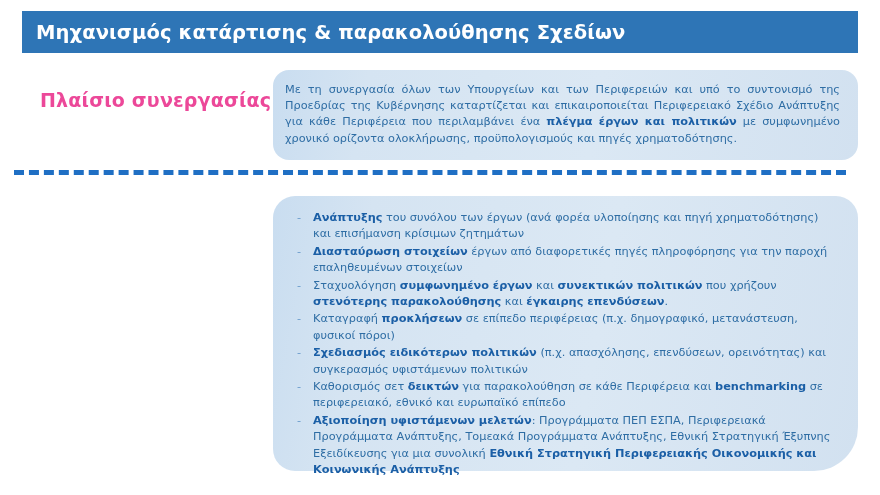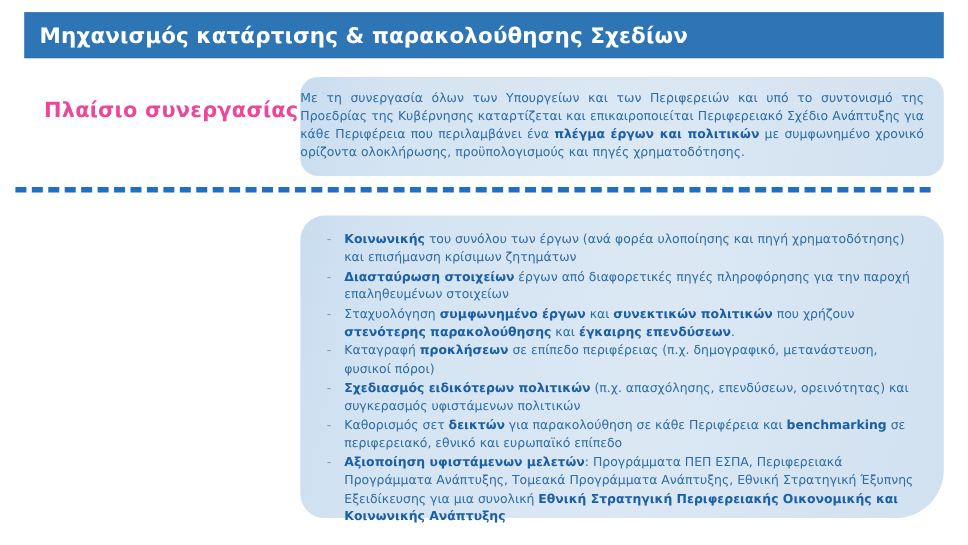--- a/index.html
+++ b/index.html
@@ -66,21 +66,21 @@
     background: linear-gradient(100deg, #c9ddf0 0%, #d5e4f2 16%, #dbe8f4 55%, #d2e1f0 100%);
     box-sizing: border-box;
   }
 
   #box-framework {
     left: 273px;
     top: 70px;
     width: 585px;
     height: 90px;
     border-radius: 16px 16px 16px 16px;
-    padding: 12px 18px 10px 0;
+    padding: 12px 18px 10px 12px;
   }
 
   #box-methodology {
     left: 273px;
     top: 196px;
     width: 585px;
     height: 275px;
     border-radius: 22px 22px 44px 22px;
     padding: 14px 20px 12px 14px;
   }
@@ -149,21 +149,21 @@
     <p class="para">Με τη συνεργασία όλων των Υπουργείων και των Περιφερειών και υπό το συντονισμό της Προεδρίας της Κυβέρνησης καταρτίζεται και επικαιροποιείται  Περιφερειακό Σχέδιο Ανάπτυξης για κάθε Περιφέρεια που περιλαμβάνει ένα <b>πλέγμα έργων και πολιτικών</b> με συμφωνημένο χρονικό ορίζοντα ολοκλήρωσης, προϋπολογισμούς και πηγές χρηματοδότησης.</p>
   </div>
 
   <div class="divider"></div>
 
 
   <div class="content-box" id="box-methodology">
     <ul class="bullets" id="methodology-bullets">
         <li class="bullet">
           <span class="dash">-</span>
-          <span class="body"><b>Κοινωνικής</b> του συνόλου των έργων (ανά φορέα υλοποίησης και πηγή χρηματοδότησης)  και επισήμανση κρίσιμων ζητημάτων</span>
+          <span class="body"><b>Ανάπτυξης</b> του συνόλου των έργων (ανά φορέα υλοποίησης και πηγή χρηματοδότησης)  και επισήμανση κρίσιμων ζητημάτων</span>
         </li>
         <li class="bullet">
           <span class="dash">-</span>
           <span class="body"><b>Διασταύρωση στοιχείων</b> έργων από διαφορετικές πηγές πληροφόρησης για την παροχή επαληθευμένων στοιχείων</span>
         </li>
         <li class="bullet">
           <span class="dash">-</span>
           <span class="body">Σταχυολόγηση <b>συμφωνημένο έργων</b> και <b>συνεκτικών πολιτικών</b> που χρήζουν <b>στενότερης παρακολούθησης</b> και <b>έγκαιρης επενδύσεων</b>.</span>
         </li>
         <li class="bullet">

